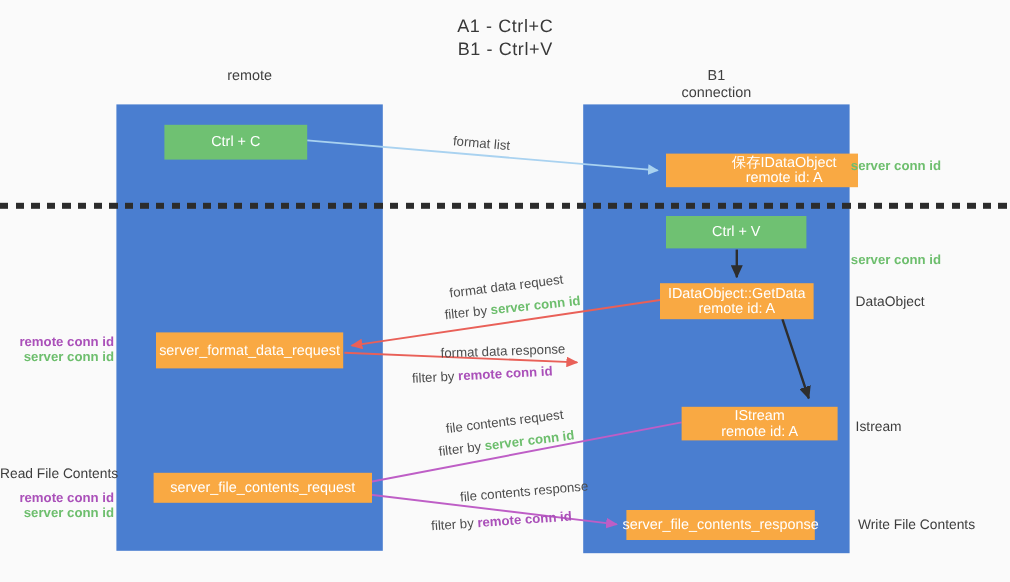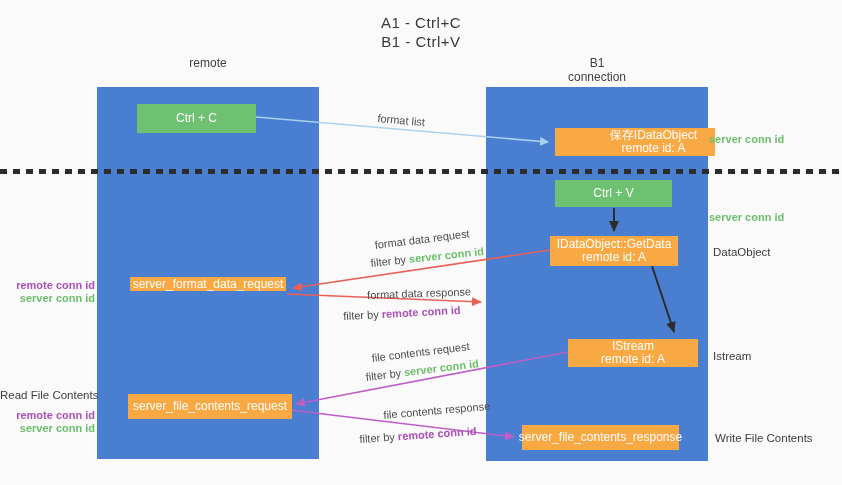--- a/index.html
+++ b/index.html
@@ -25,24 +25,24 @@
   .node {
     position:absolute; display:flex; flex-direction:column; align-items:center; justify-content:center;
     color:#fff; font-size:12px; line-height:13px; text-align:center; white-space:nowrap;
   }
   .green  { background:#6FC172; }
   .orange { background:#F9A943; }
   #n-ctrlc   { left:137px; top:104px; width:119px; height:29px; }
   #n-save    { left:555px; top:128px; width:123px; height:28px;padding-left:37px; }
   #n-ctrlv   { left:555px; top:180px; width:117px; height:27px; }
   #n-getdata { left:550px; top:236px; width:128px; height:30px; }
-  #n-freq    { left:130px; top:277px; width:156px; height:14px; }
+  #n-freq    { left:130px; top:277px; width:156px; height:30px; }
   #n-fres    { left:488px; top:289px; width:156px; height:25px; }
   #n-istream { left:568px; top:339px; width:130px; height:28px; }
-  #n-creq    { left:128px; top:394px; width:164px; height:25px;justify-content:center; }
+  #n-creq    { left:128px; top:394px; width:182px; height:25px;justify-content:center; }
   #n-cres    { left:522px; top:425px; width:157px; height:25px; }
   .side { position:absolute; font-size:11px; white-space:nowrap; line-height:13px; }
   .green-t  { color:#6DBE6D; font-weight:bold; }
   .purple-t { color:#AA50B9; font-weight:bold; }
   .dark-t   { color:#3d3d3d; font-size:11.5px; font-weight:normal; }
   #r-scid1      { left:709px; top:133px; }
   #r-scid2      { left:709px; top:211px; }
   #r-dataobject { left:713px; top:246px; }
   #r-istream    { left:713px; top:350px; }
   #r-write      { left:715px; top:432px; }

